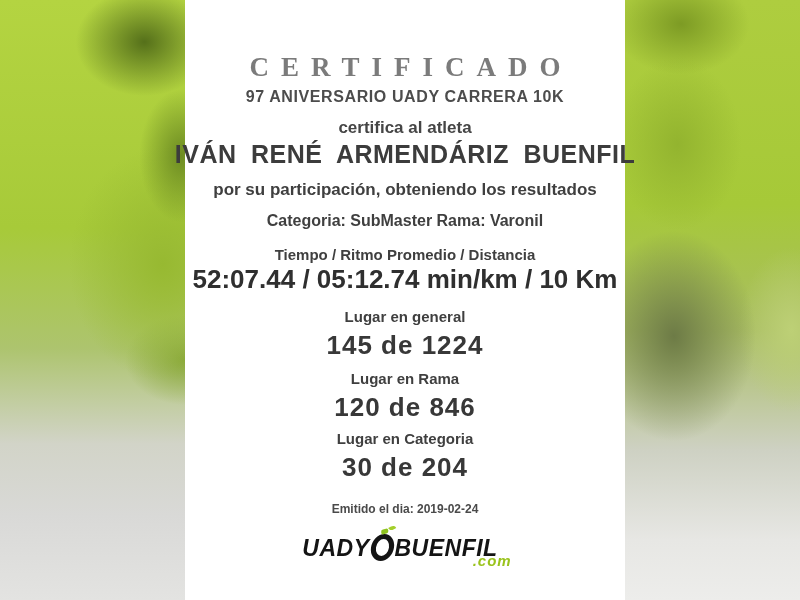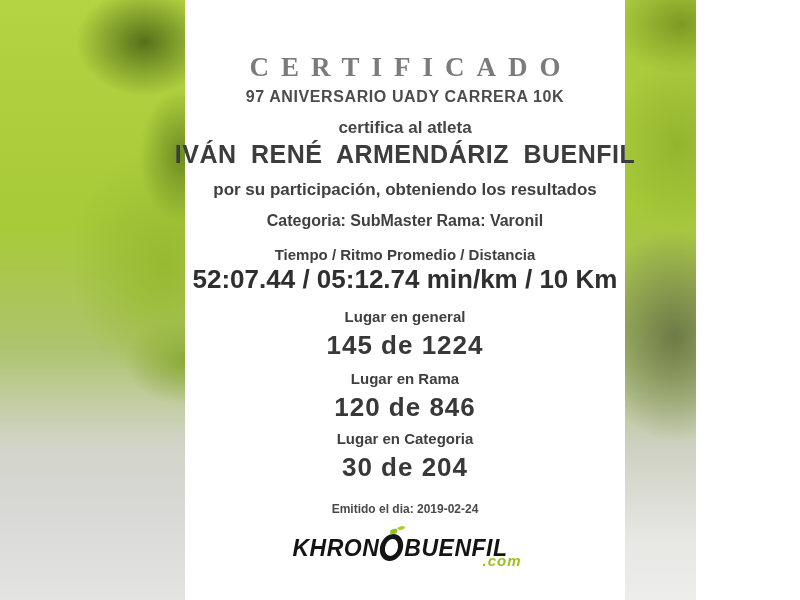--- a/index.html
+++ b/index.html
@@ -1,18 +1,18 @@
 <!DOCTYPE html>
 <html><head>
 <meta charset="utf-8">
 <style>
   html, body { margin: 0; padding: 0; background: #ffffff; }
   .stage {
     position: relative;
-    width: 696px;
+    width: 800px;
     height: 600px;
     overflow: hidden;
     background: #ffffff;
     font-family: "Liberation Sans", sans-serif;
   }
 
   
   .photo-strip { position: absolute; top: 0; height: 600px; }
   .photo-left {
     left: 0; width: 185px;
@@ -119,19 +119,19 @@
     <div class="line pl-label" style="top:370px">Lugar en Rama</div>
     <div class="line pl-value" style="top:392px">120 de 846</div>
 
     <div class="line pl-label" style="top:430px">Lugar en Categoria</div>
     <div class="line pl-value" style="top:452px">30 de 204</div>
 
     <div class="line emitted">Emitido el dia: 2019-02-24</div>
 
     <div class="line logo-line">
       <span class="logo">
-        <span class="logo-part">KHRON</span><span class="stopwatch-o"><span class="stopwatch-crown"></span><span class="stopwatch-leaf"></span></span><span class="logo-part">BUENFIL</span>
+        <span class="logo-part">UADY</span><span class="stopwatch-o"><span class="stopwatch-crown"></span><span class="stopwatch-leaf"></span></span><span class="logo-part">BUENFIL</span>
         <span class="logo-tld">.com</span>
       </span>
     </div>
 
   </div>
 </div>
 
 </body></html>

